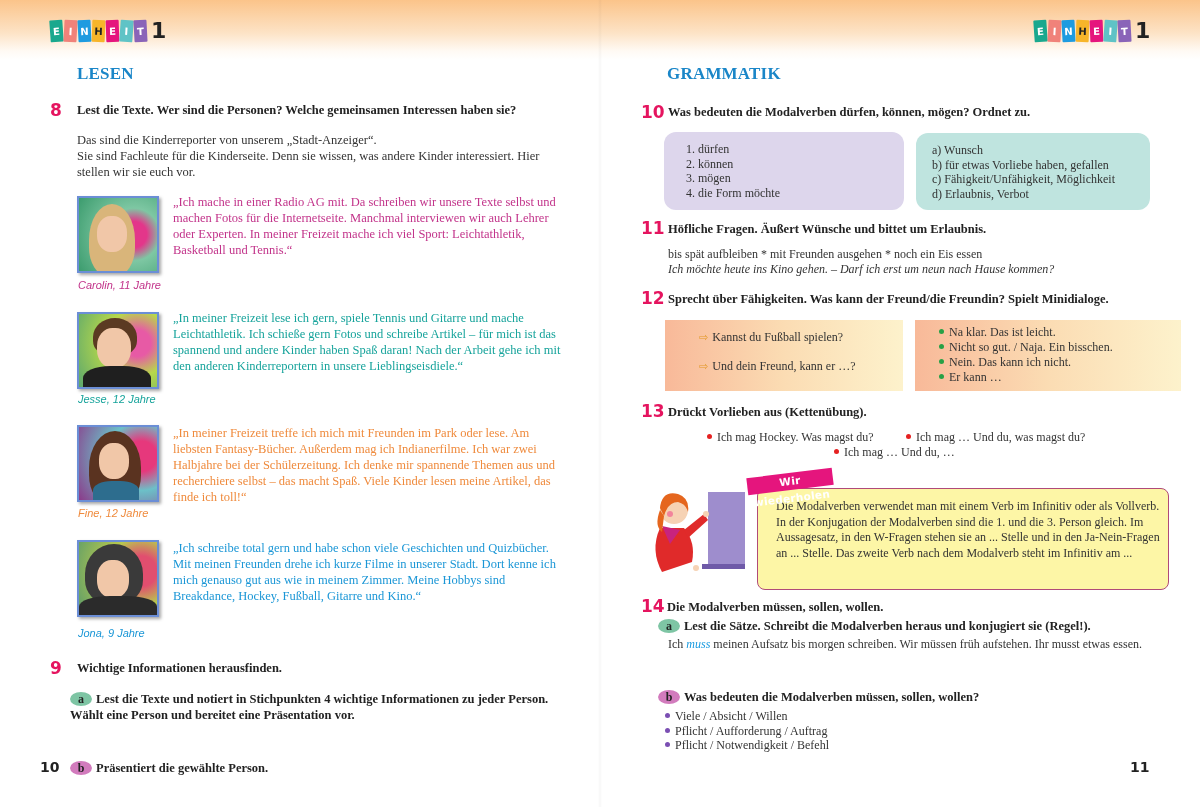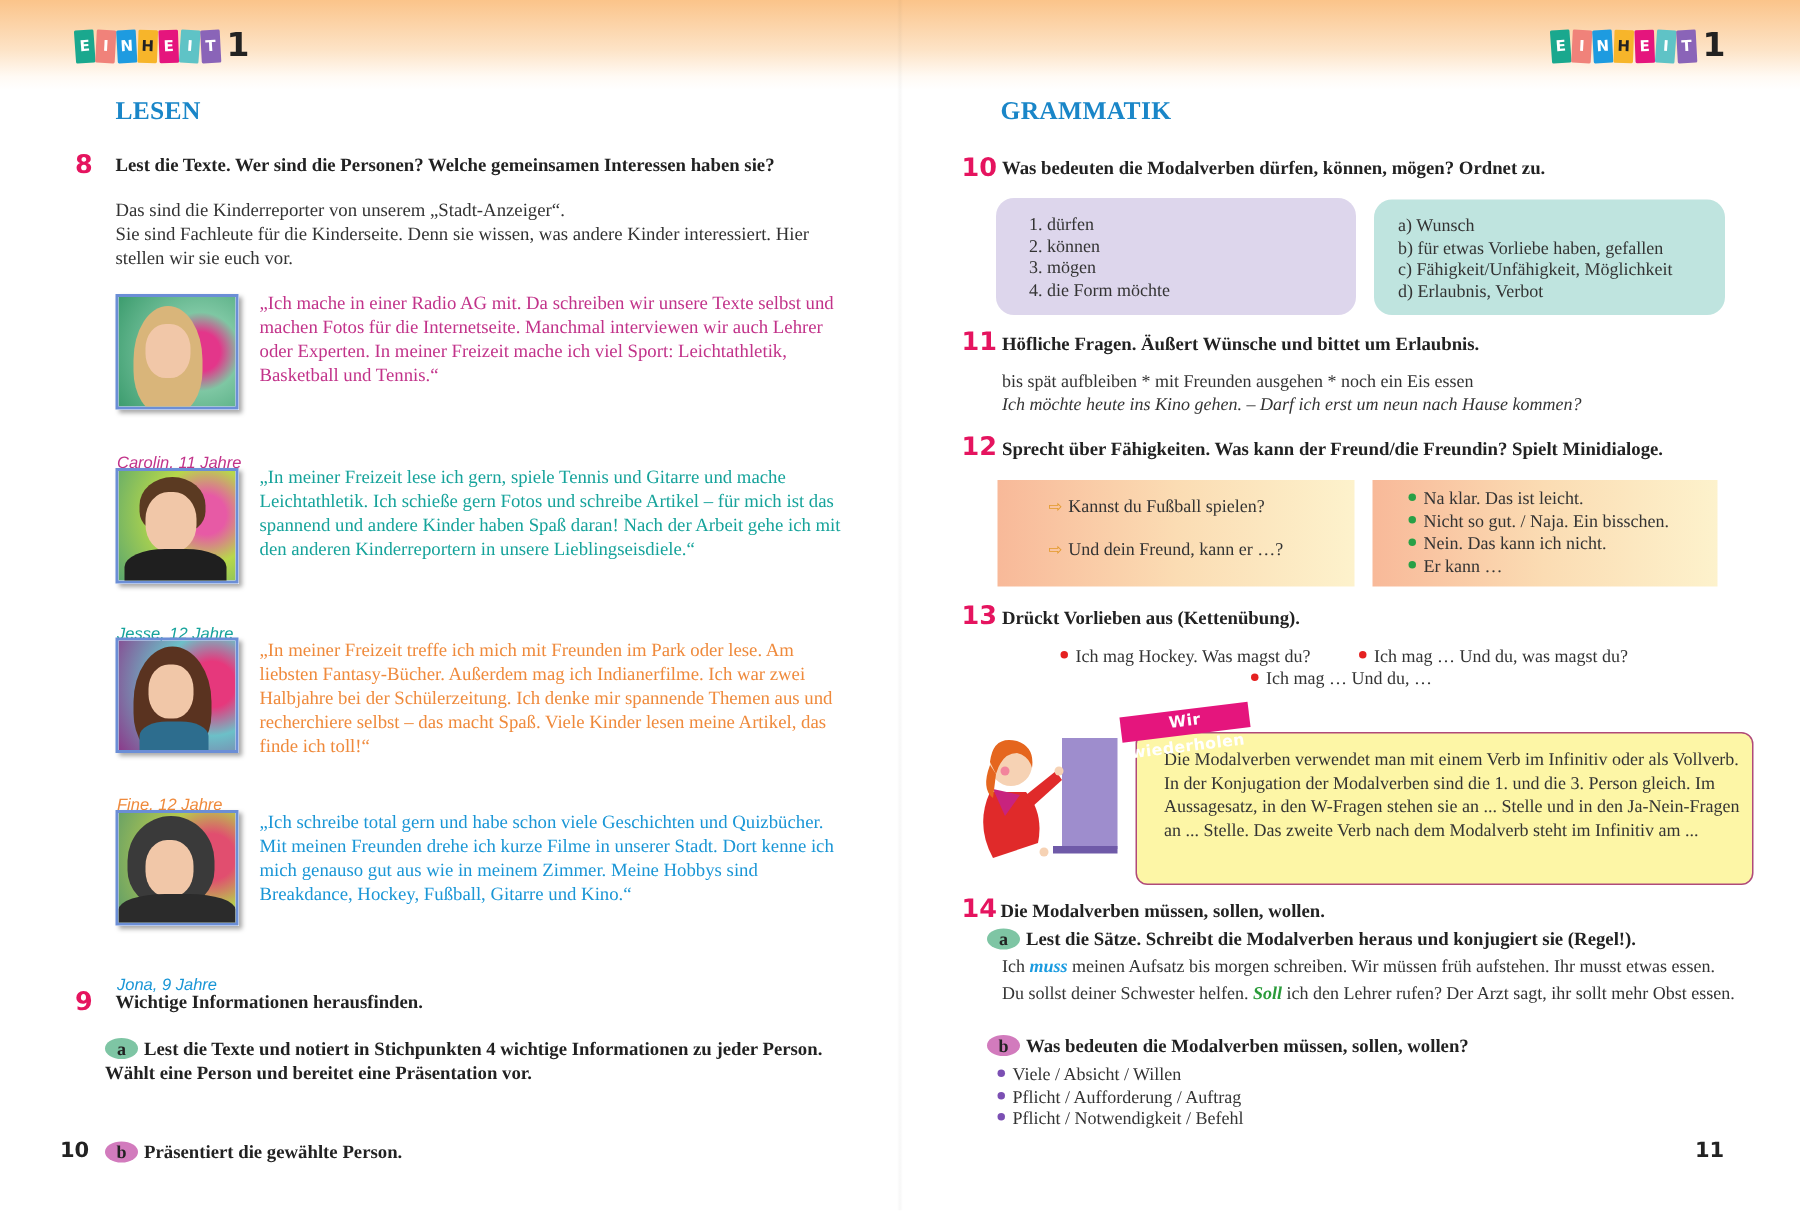--- a/index.html
+++ b/index.html
@@ -29,21 +29,21 @@
   .task-title { position: absolute; font-weight: bold; font-size: 12.5px; color: #222; white-space: nowrap; }
 
   .para { position: absolute; font-size: 12.5px; line-height: 16px; color: #333; }
 
   .photo { position: absolute; width: 82px; height: 77px; border: 2px solid #6b8ed6; box-shadow: 2px 2px 3px rgba(0,0,0,0.35); overflow: hidden; }
   .photo .bg { position: absolute; inset: 0; }
   .photo .hair { position: absolute; border-radius: 50% 50% 40% 40%; }
   .photo .face { position: absolute; border-radius: 45%; background: #f1c7a8; }
   .photo .body { position: absolute; border-radius: 40% 40% 0 0; }
 
-  .caption { position: absolute; font-family: "Liberation Sans", sans-serif; font-style: italic; font-size: 11px; margin-top: 24px; }
+  .caption { position: absolute; font-family: "Liberation Sans", sans-serif; font-style: italic; font-size: 11px; }
 
   .quote { position: absolute; font-size: 12.5px; line-height: 16px; width: 395px; }
 
   .sub-badge { display: inline-block; width: 22px; height: 14px; border-radius: 50%; text-align: center; font-weight: bold; font-size: 12px; line-height: 14px; color: #222; margin-right: 4px; vertical-align: 0px; }
   .badge-a { background: #7ec5a4; }
   .badge-b { background: #d27bbd; }
   .sub-task { position: absolute; font-weight: bold; font-size: 12.5px; line-height: 16px; color: #222; }
 
   .page-num { position: absolute; font-family: "DejaVu Sans", sans-serif; font-weight: bold; font-size: 14px; color: #222; }
 
@@ -57,21 +57,21 @@
   .chain { position: absolute; font-size: 12px; color: #333; white-space: nowrap; }
 
   .wir-tag { position: absolute; left: 747px; top: 473px; width: 86px; height: 17px; background: #e5157d; transform: rotate(-7deg);
     color: #fff; font-family: "DejaVu Sans", sans-serif; font-weight: bold; font-size: 10.5px; line-height: 17px; text-align: center; letter-spacing: 0.3px; }
   .wir-box { position: absolute; left: 757px; top: 488px; width: 412px; height: 102px; background: #fdf6a6; border: 1.5px solid #b04a79; border-radius: 8px;
     padding: 10px 0 0 18px; font-size: 12px; line-height: 15.5px; color: #333; }
 
   .girl { position: absolute; left: 640px; top: 480px; width: 105px; height: 100px; }
 
   .sentences { position: absolute; font-size: 12px; line-height: 18px; color: #333; white-space: nowrap; }
-  .hl-blue { color: #1a9be0; font-style: italic; font-weight: bold; }
+  .hl-blue { color: #1a9be0; font-style: italic; font-weight: normal; }
   .hl-green { color: #2a9b3a; font-style: italic; font-weight: bold; }
   .hl-red { color: #e52121; font-style: italic; font-weight: bold; }
 
   .meanings { position: absolute; font-size: 12px; line-height: 14.5px; color: #333; }
 </style>
 </head>
 <body>
 
 <div class="topband"></div>
 <div class="fold"></div>
@@ -179,21 +179,21 @@
   <div style="font-style:italic;">Ich möchte heute ins Kino gehen. – Darf ich erst um neun nach Hause kommen?</div>
 </div>
 
 <div class="task-num" style="left:641px; top:290px;">12</div>
 <div class="task-title" style="left:668px; top:292px;">Sprecht über Fähigkeiten. Was kann der Freund/die Freundin? Spielt Minidialoge.</div>
 
 <div class="dlg" style="left:665px; top:320px; width:238px; height:71px; padding:10px 0 0 34px;">
   <div style="margin-bottom:14px;"><span class="arrow">⇨</span><span>Kannst du Fußball spielen?</span></div>
   <div><span class="arrow">⇨</span><span>Und dein Freund, kann er …?</span></div>
 </div>
-<div class="dlg" style="left:915px; top:320px; width:230px; height:71px; padding:5px 0 0 24px;">
+<div class="dlg" style="left:915px; top:320px; width:266px; height:71px; padding:5px 0 0 24px;">
   <div><span class="dot" style="background:#27a046;"></span><span>Na klar. Das ist leicht.</span></div>
   <div><span class="dot" style="background:#27a046;"></span><span>Nicht so gut. / Naja. Ein bisschen.</span></div>
   <div><span class="dot" style="background:#27a046;"></span><span>Nein. Das kann ich nicht.</span></div>
   <div><span class="dot" style="background:#27a046;"></span><span>Er kann …</span></div>
 </div>
 
 <div class="task-num" style="left:641px; top:403px;">13</div>
 <div class="task-title" style="left:668px; top:405px;">Drückt Vorlieben aus (Kettenübung).</div>
 <div class="chain" style="left:707px; top:430px;"><span class="dot" style="background:#e52121;"></span><span>Ich mag Hockey. Was magst du?</span></div>
 <div class="chain" style="left:906px; top:430px;"><span class="dot" style="background:#e52121;"></span><span>Ich mag … Und du, was magst du?</span></div>
@@ -218,21 +218,20 @@
 
 <div class="task-num" style="left:641px; top:598px;">14</div>
 <div class="task-title" style="left:667px; top:600px;">Die Modalverben müssen, sollen, wollen.</div>
 
 <div class="sub-task" style="left:658px; top:618px; white-space:nowrap;">
   <span class="sub-badge badge-a">a</span><span>Lest die Sätze. Schreibt die Modalverben heraus und konjugiert sie (Regel!).</span>
 </div>
 
 <div class="sentences" style="left:668px; top:635px;">
   <div><span>Ich </span><span class="hl-blue">muss</span><span> meinen Aufsatz bis morgen schreiben. Wir müssen früh aufstehen. Ihr musst etwas essen.</span></div>
-  <div><span>Du sollst deiner Schwester helfen. </span><span class="hl-green">Soll</span><span> ich den Lehrer rufen? Der Arzt sagt, ihr sollt mehr Obst essen.</span></div>
 </div>
 
 <div class="sub-task" style="left:658px; top:689px; white-space:nowrap;">
   <span class="sub-badge badge-b">b</span><span>Was bedeuten die Modalverben müssen, sollen, wollen?</span>
 </div>
 
 <div class="meanings" style="left:665px; top:709px;">
   <div><span class="dot" style="background:#7b4fb3;"></span><span>Viele / Absicht / Willen</span></div>
   <div><span class="dot" style="background:#7b4fb3;"></span><span>Pflicht / Aufforderung / Auftrag</span></div>
   <div><span class="dot" style="background:#7b4fb3;"></span><span>Pflicht / Notwendigkeit / Befehl</span></div>

